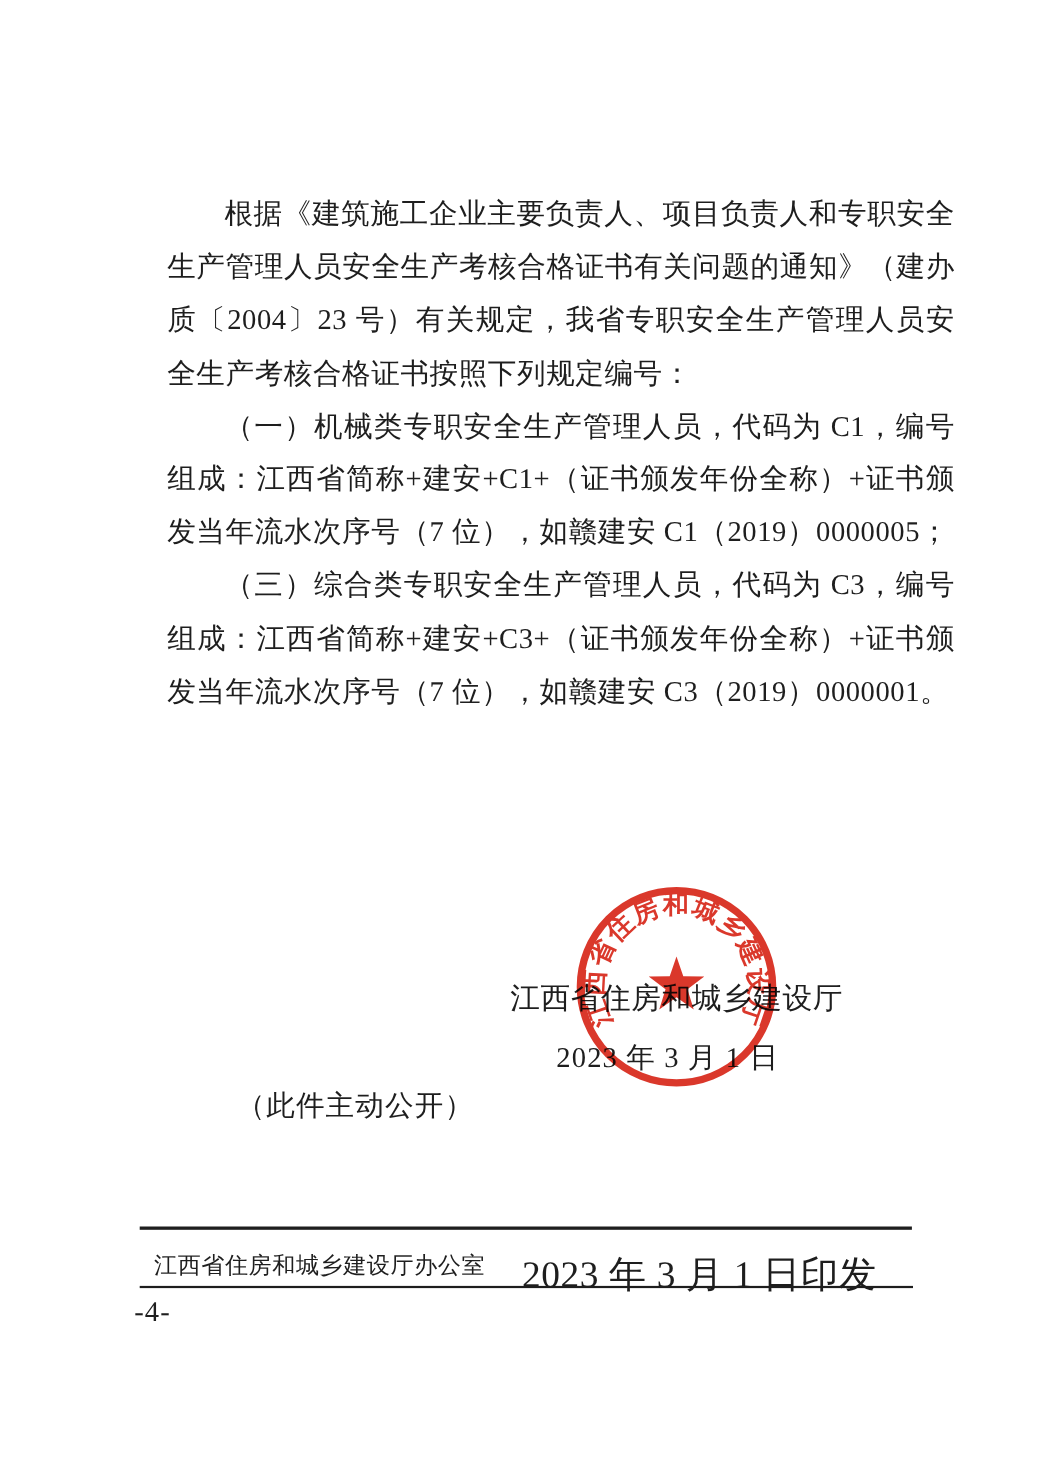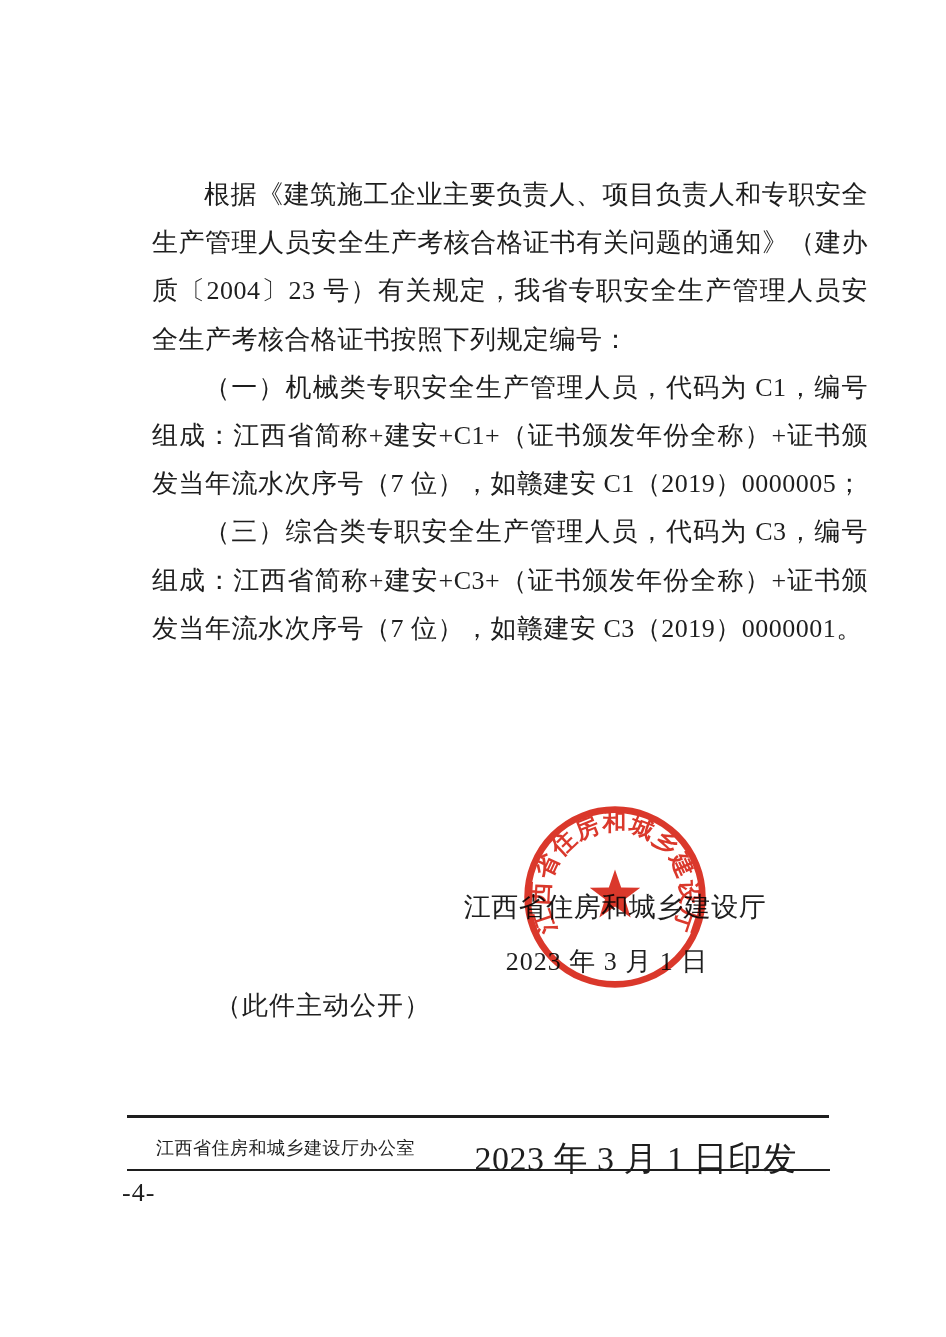--- a/index.html
+++ b/index.html
@@ -43,22 +43,22 @@
   .stamp .seal-arc-text{
     font-family:"Liberation Serif","DejaVu Serif",serif;
     font-size:25px;letter-spacing:1.5px;
     fill:var(--stamp-red,#d8281b);
     font-weight:bold;
   }
   .rule{position:absolute;background:var(--ink,#1e1e1e);}
   .rule-top{left:127px;top:1115px;width:702px;height:3px;}
   .rule-bottom{left:127px;top:1169px;width:703px;height:2px;}
   .footer-office{
-    position:absolute;left:156px;top:1136px;
-    font-size:18px;white-space:nowrap;letter-spacing:0.5px;
+    position:absolute;left:140px;top:1136px;
+    font-size:21px;white-space:nowrap;letter-spacing:0.5px;
   }
   .footer-date{
     position:absolute;right:149px;top:1136px;
     font-size:34px;white-space:nowrap;letter-spacing:0.5px;
   }
   .page-number{
     position:absolute;left:122px;top:1178px;
     font-size:26px;letter-spacing:1px;white-space:nowrap;
   }
 </style>

